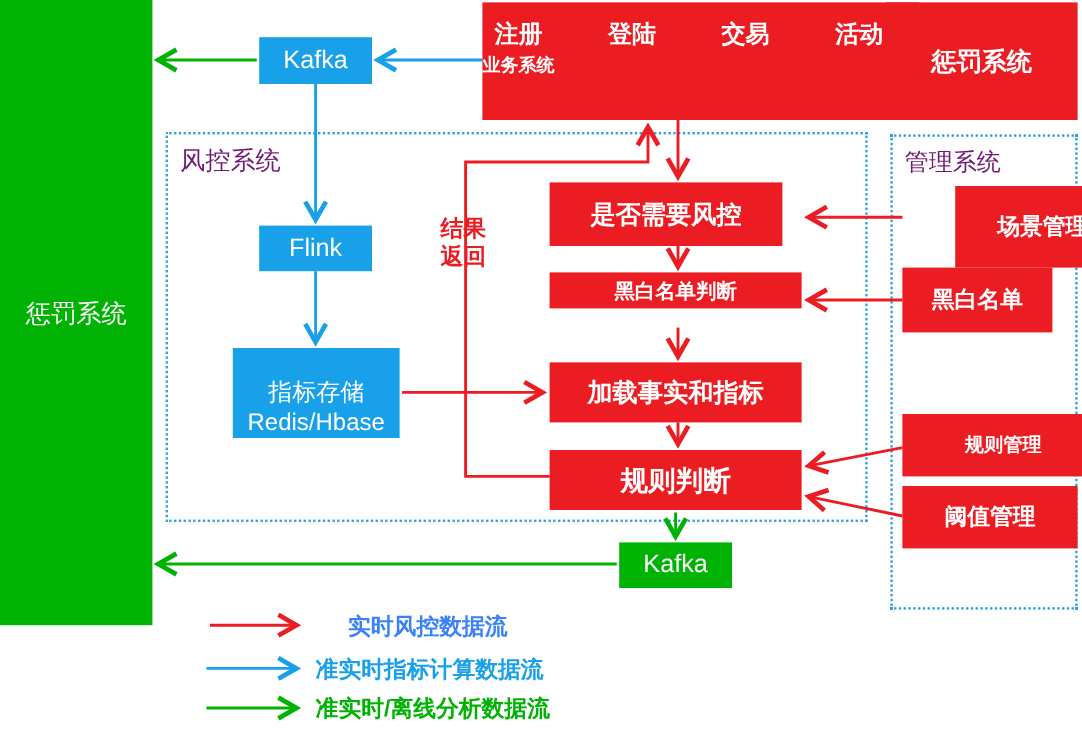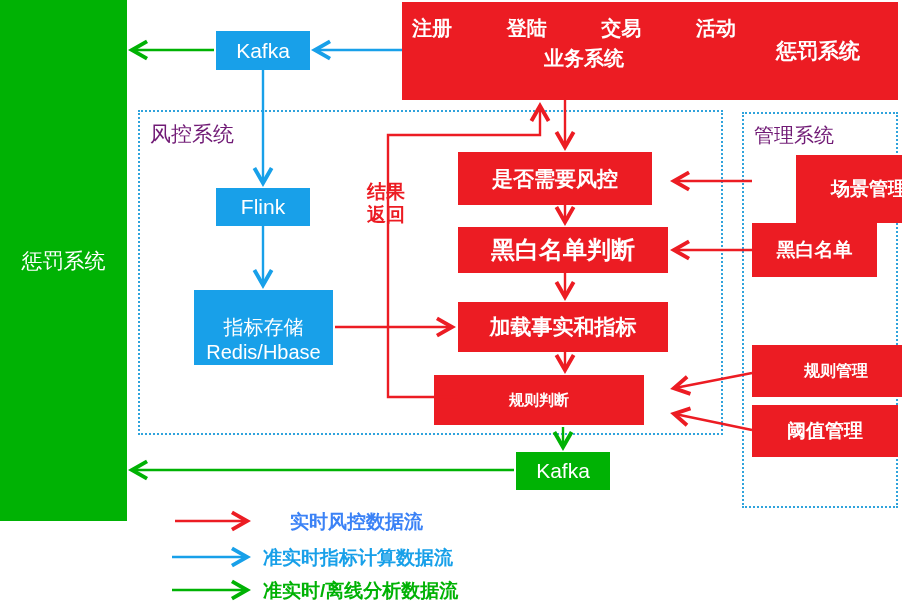--- a/index.html
+++ b/index.html
@@ -16,21 +16,21 @@
   .frame-title{position:absolute;color:#701a75;font-size:21px;}
   .two-line{flex-direction:column;line-height:1.25;justify-content:flex-end;}
   #svg-layer{position:absolute;left:0;top:0;pointer-events:none;}
   .legend-label{position:absolute;font-size:19px;font-weight:bold;white-space:nowrap;}
   #result-return{
     position:absolute;left:363px;top:181px;width:46px;
     color:#EC1C23;font-size:19px;font-weight:bold;line-height:1.2;
     word-break:break-all;text-align:center;
   }
   .biz-row1{display:flex;justify-content:space-between;padding:13px 30px 0 10px;font-size:20px;font-weight:bold;color:#fff;}
-  .biz-row2{text-align:center;font-size:20px;font-weight:bold;color:#fff;margin-top:3px;}
+  .biz-row2{font-size:15px;font-weight:bold;color:#fff;margin-top:3px;}
 </style>
 </head>
 <body>
 
 <div id="stage">
 
   <div class="abs box green-box" style="left:0;top:4;width:127px;height:521px;font-size:21px;">
     <span>惩罚系统</span>
   </div>
 
@@ -65,27 +65,27 @@
   <div class="abs box blue-box two-line" style="left:194px;top:290px;width:139px;height:75px;font-size:20px;">
     <span>指标存储</span>
     <span>Redis/Hbase</span>
   </div>
 
   <div id="result-return">结果返回</div>
 
   <div class="abs box red-box" style="left:458px;top:152px;width:194px;height:53px;font-size:21px;">
     <span>是否需要风控</span>
   </div>
-  <div class="abs box red-box" style="left:458px;top:227px;width:210px;height:46px;font-size:24px;justify-content:center;">
+  <div class="abs box red-box" style="left:458px;top:227px;width:210px;height:30px;font-size:17px;justify-content:center;">
     <span>黑白名单判断</span>
   </div>
   <div class="abs box red-box" style="left:458px;top:302px;width:210px;height:50px;font-size:21px;">
     <span>加载事实和指标</span>
   </div>
-  <div class="abs box red-box" style="left:434px;top:375px;width:210px;height:50px;font-size:15px;">
+  <div class="abs box red-box" style="left:458px;top:375px;width:210px;height:50px;font-size:23px;">
     <span>规则判断</span>
   </div>
 
   <div class="abs box red-box" style="left:796px;top:155px;width:146px;height:68px;font-size:19px;">
     <span>场景管理</span>
   </div>
   <div class="abs box red-box" style="left:752px;top:223px;width:125px;height:54px;font-size:19px;">
     <span>黑白名单</span>
   </div>
   <div class="abs box red-box" style="left:752px;top:345px;width:168px;height:52px;font-size:16px;">

